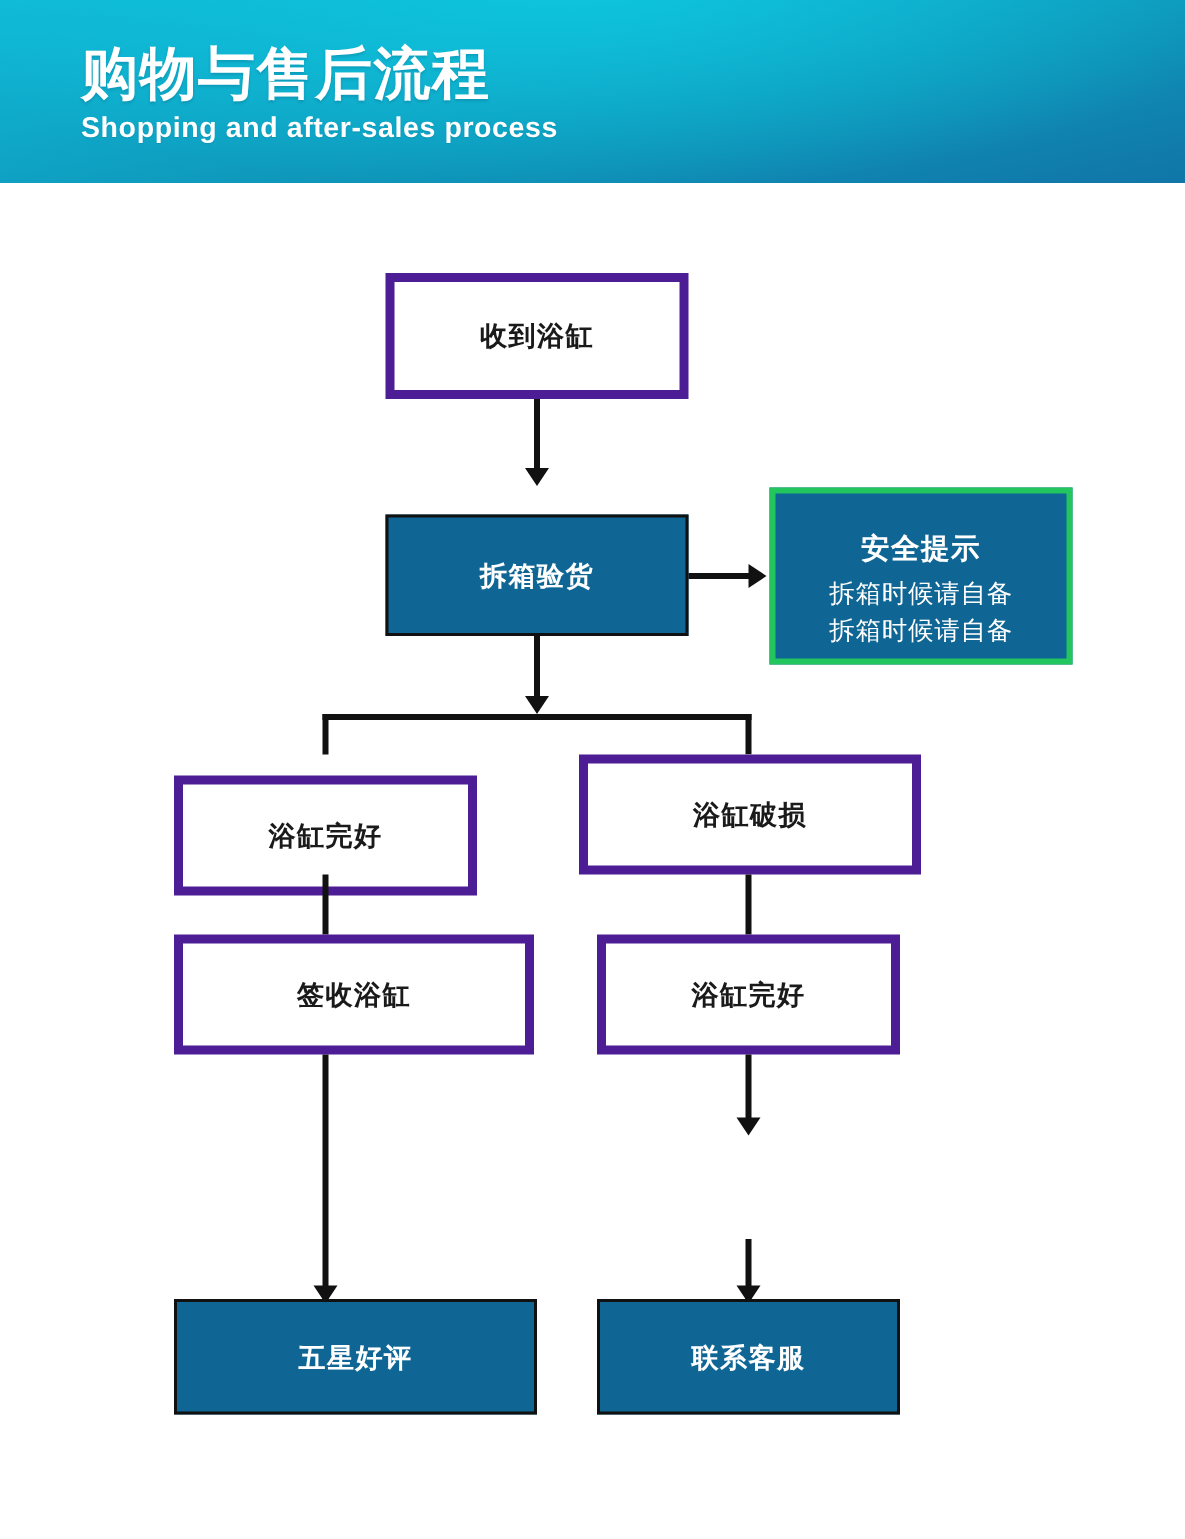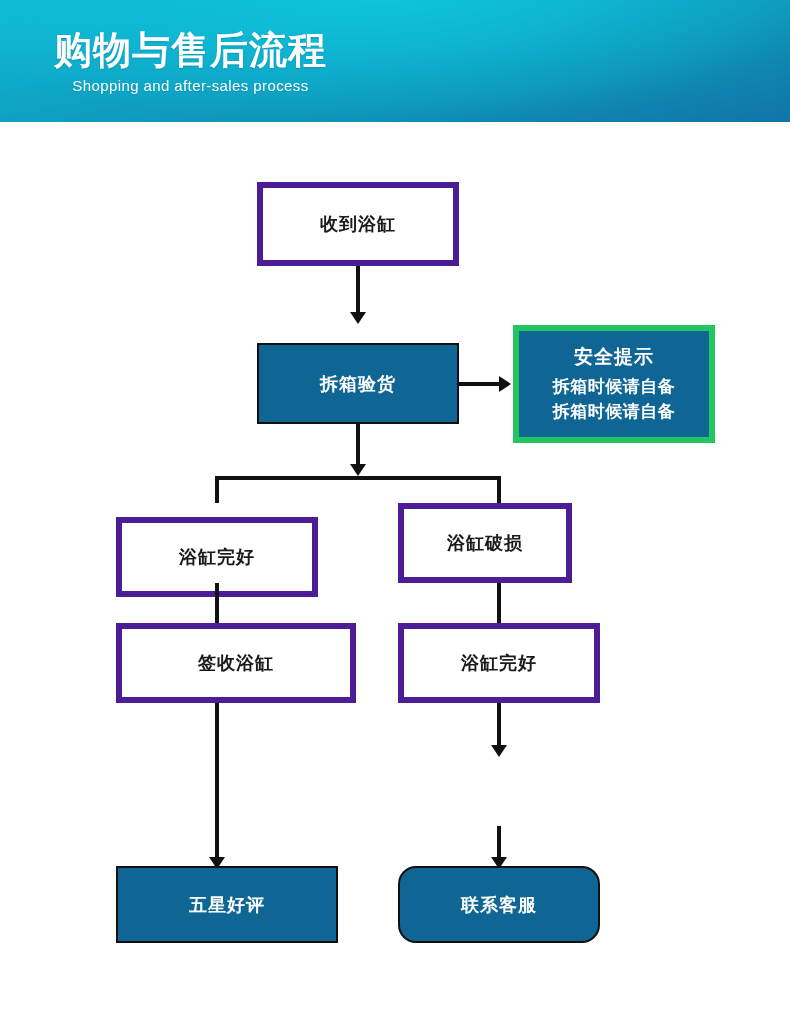--- a/index.html
+++ b/index.html
@@ -20,40 +20,39 @@
   
   #header {
     position: absolute;
     left: 0; top: 0;
     width: 790px;
     height: 122px;
     background:
       radial-gradient(ellipse 760px 230px at 48% -12%, #0ec6de 0%, rgba(14,198,222,0) 62%),
       linear-gradient(168deg, #10b9d6 0%, #0fa9c9 30%, #0e93b8 62%, #1175a8 100%);
     overflow: hidden;
-    text-align: center;
   }
   #header-inner {
     position: absolute;
     left: 54px;
     top: 28px;
   }
   #header-title {
     color: #ffffff;
     font-size: 38px;
     font-weight: bold;
     line-height: 44px;
     letter-spacing: 1px;
     text-shadow: 0 1px 2px rgba(0,40,70,0.18);
     white-space: nowrap;
   }
   #header-subtitle {
     color: #ffffff;
-    font-size: 15px;
-    font-weight: normal;
+    font-size: 19px;
+    font-weight: bold;
     line-height: 17px;
     margin-top: 5px;
     letter-spacing: 0.4px;
     white-space: nowrap;
     text-shadow: 0 1px 1px rgba(0,40,70,0.14);
   }
 
   
   #chart {
     position: absolute;
@@ -86,32 +85,33 @@
     font-size: 18px;
     border: 2px solid #111111;
   }
   .node .node-title {
     font-weight: bold;
     letter-spacing: 1px;
   }
   .node.note {
     background: #0f6694;
     color: #ffffff;
-    border: 6px solid #22c55e;
+    border: 4px solid #22c55e;
     padding: 6px 10px;
+    justify-content: flex-end;
   }
   .node.note .note-head {
     font-size: 19px;
     font-weight: bold;
     letter-spacing: 1px;
     margin-bottom: 4px;
   }
   .node.note .note-line {
     font-size: 17px;
-    font-weight: bold;
+    font-weight: normal;
     line-height: 25px;
     letter-spacing: 0.5px;
   }
 
   
   .edge { position: absolute; background: #111111; }
   .edge.v { width: 4px; }
   .edge.h { height: 4px; }
   .arrowhead {
     position: absolute;
@@ -165,21 +165,21 @@
     <div class="arrowhead down" style="left:350px; top:342px;"></div>
 
     <div class="edge h" style="left:215px; top:354px; width:286px;"></div>
     <div class="edge v" style="left:215px; top:354px; height:27px;"></div>
     <div class="edge v" style="left:497px; top:354px; height:27px;"></div>
 
     <div class="node white" style="left:116px; top:395px; width:202px; height:80px;">
       <span class="node-title">浴缸完好</span>
     </div>
 
-    <div class="node white" style="left:398px; top:381px; width:174px; height:80px;">
+    <div class="node white" style="left:386px; top:381px; width:228px; height:80px;">
       <span class="node-title">浴缸破损</span>
     </div>
 
     <div class="edge v" style="left:215px; top:461px; height:46px;"></div>
     <div class="arrowhead down" style="left:209px; top:503px;"></div>
 
     <div class="edge v" style="left:497px; top:461px; height:46px;"></div>
     <div class="arrowhead down" style="left:491px; top:503px;"></div>
 
     <div class="node white" style="left:116px; top:501px; width:240px; height:80px;">
@@ -193,22 +193,22 @@
     <div class="edge v" style="left:215px; top:581px; height:168px;"></div>
     <div class="arrowhead down" style="left:209px; top:735px;"></div>
 
     <div class="edge v" style="left:497px; top:581px; height:46px;"></div>
     <div class="arrowhead down" style="left:491px; top:623px;"></div>
 
 
     <div class="edge v" style="left:497px; top:704px; height:45px;"></div>
     <div class="arrowhead down" style="left:491px; top:735px;"></div>
 
-    <div class="node blue" style="left:116px; top:744px; width:222px; height:77px;">
+    <div class="node blue" style="left:116px; top:744px; width:242px; height:77px;">
       <span class="node-title">五星好评</span>
     </div>
 
-    <div class="node blue" style="left:398px; top:744px; width:202px; height:77px;border-radius:18px;">
+    <div class="node blue" style="left:398px; top:744px; width:202px; height:77px;">
       <span class="node-title">联系客服</span>
     </div>
 
   </div>
 </div>
 
 </body></html>

